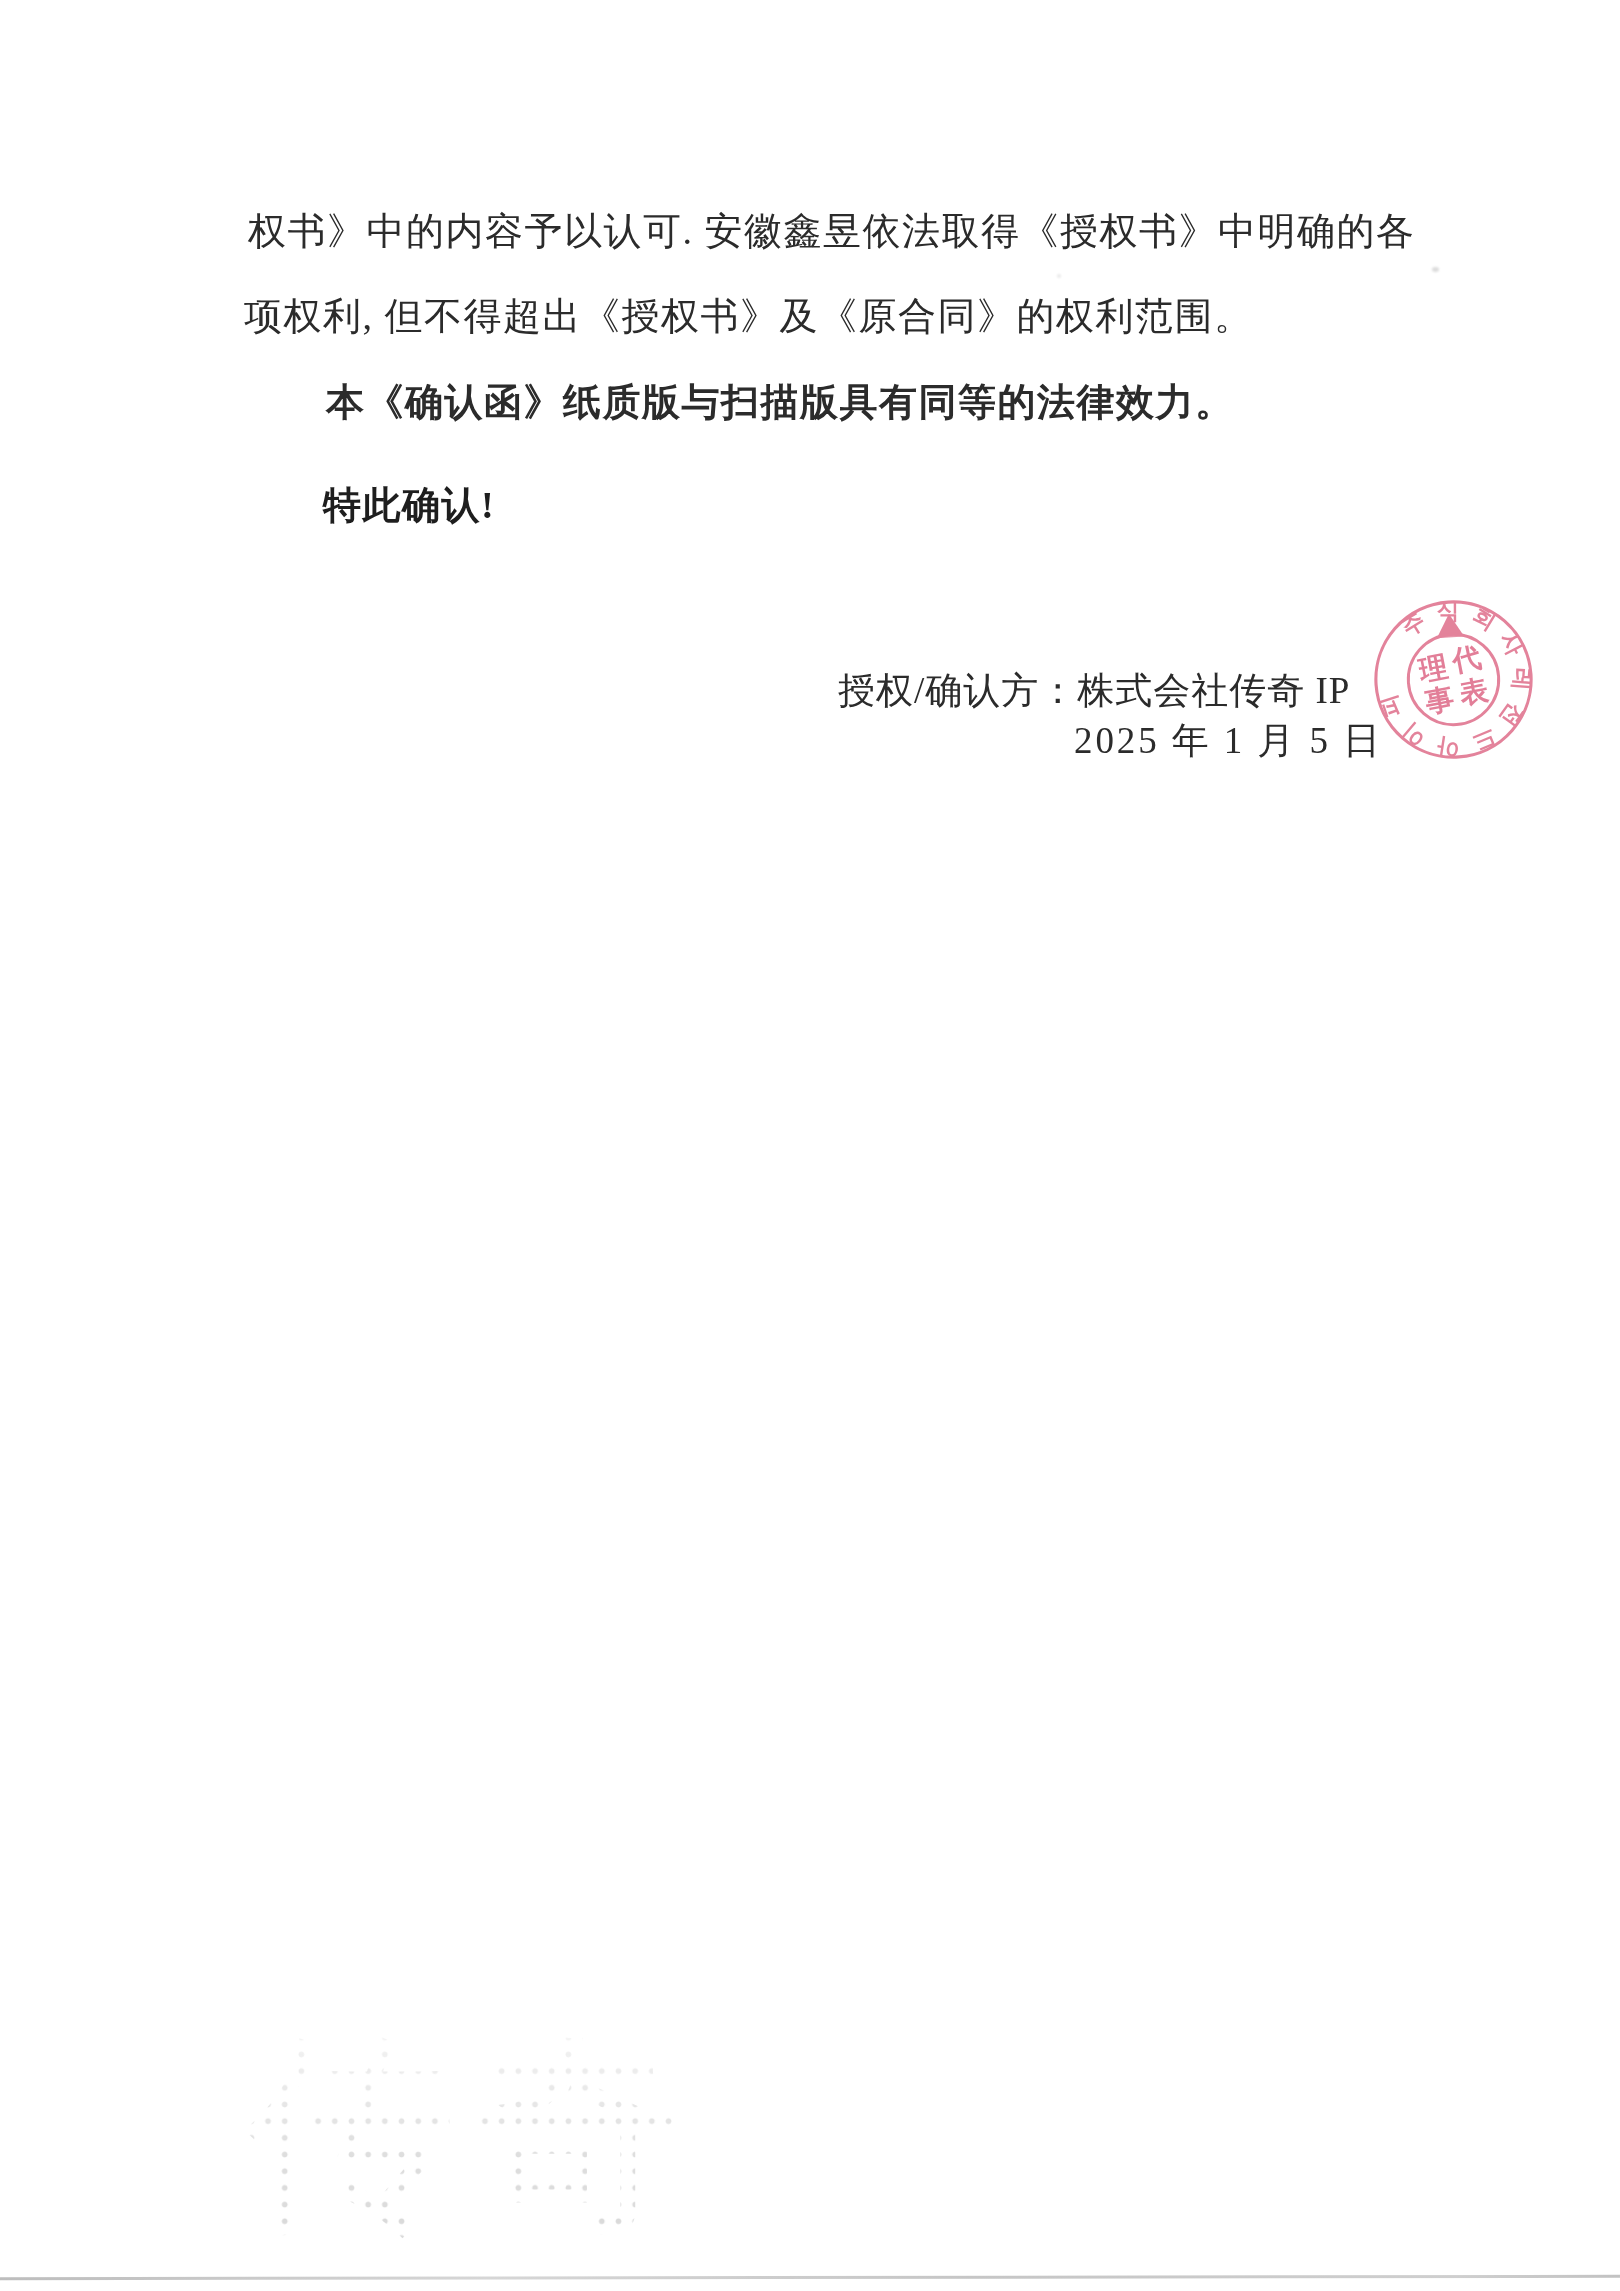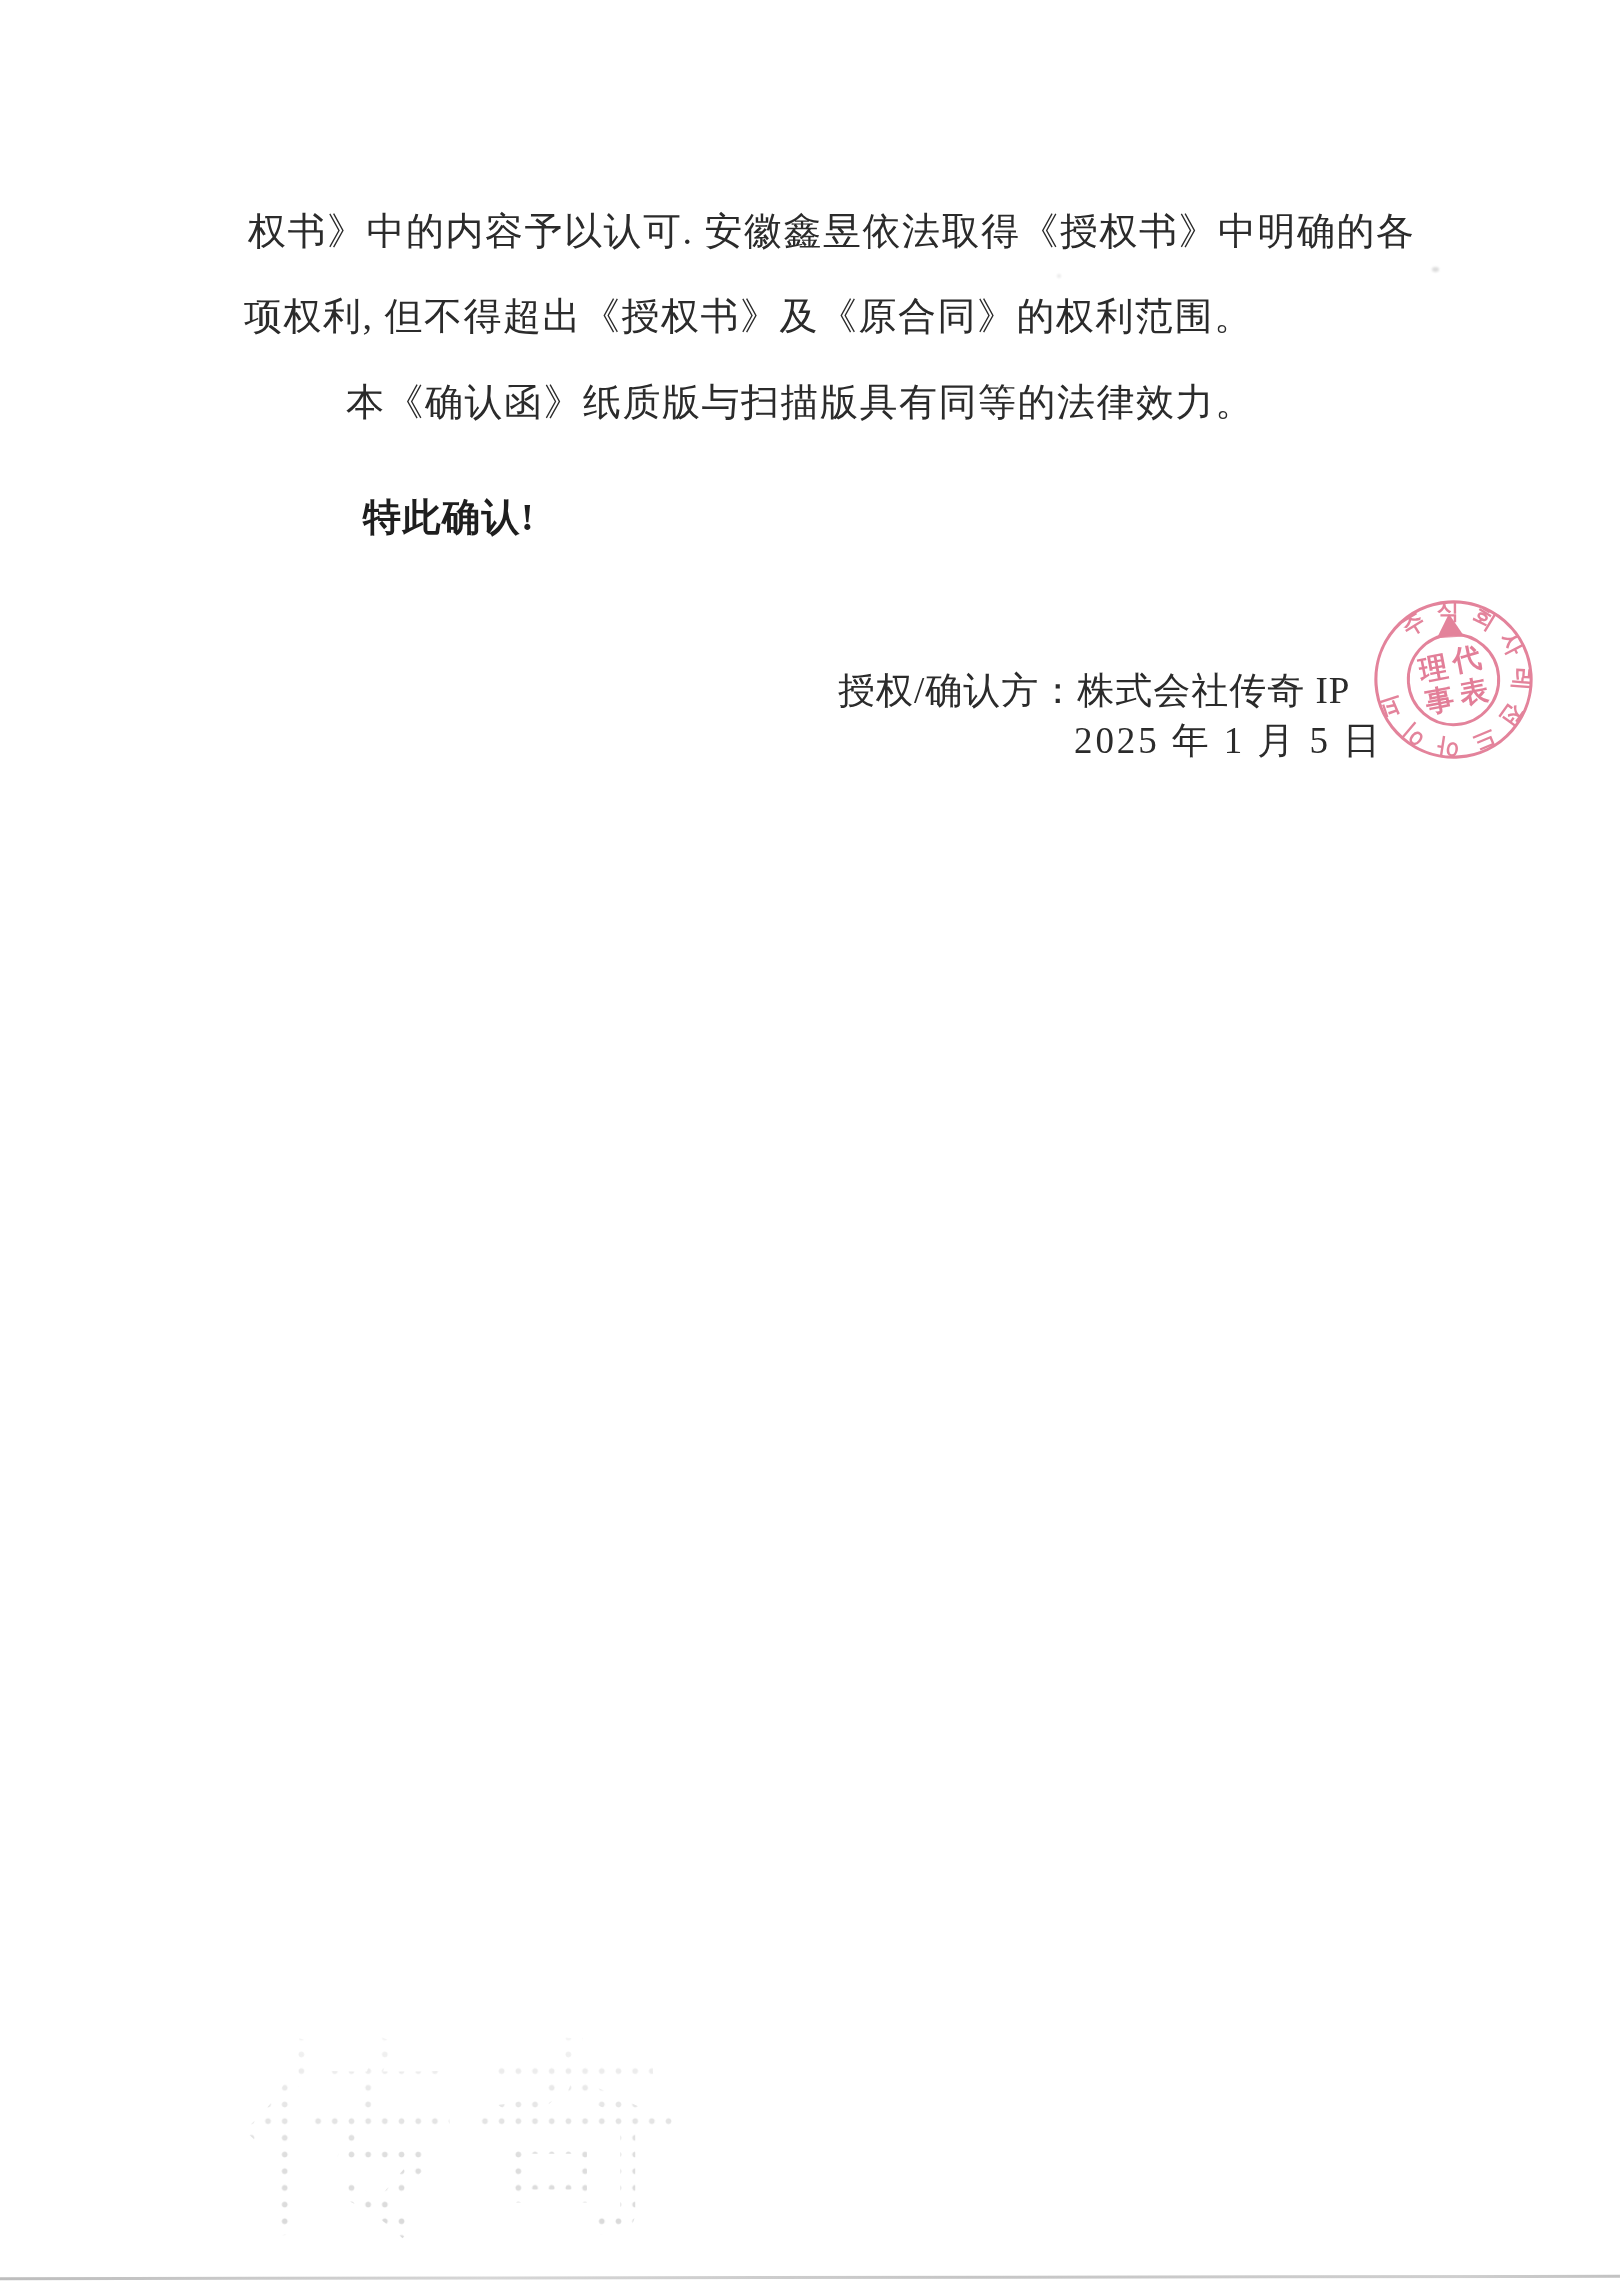--- a/index.html
+++ b/index.html
@@ -72,23 +72,23 @@
 </style>
 </head>
 <body>
 
 <div class="page">
 
   <div class="bodyline" style="left:248px; top:206px;">权书》中的内容予以认可. 安徽鑫昱依法取得《授权书》中明确的各</div>
 
   <div class="bodyline" style="left:244px; top:291px;">项权利, 但不得超出《授权书》及《原合同》的权利范围。</div>
 
-  <div class="bodyline" style="left:346px; top:377px;">本《确认函》纸质版与扫描版具有同等的法律效力。</div>
+  <div class="bodyline" style="left:326px; top:377px;font-weight:bold;">本《确认函》纸质版与扫描版具有同等的法律效力。</div>
 
-  <div class="bodyline bold" style="left:323px; top:492px;margin-left:40px;">特此确认!</div>
+  <div class="bodyline bold" style="left:323px; top:480px;">特此确认!</div>
 
   <div class="sig" style="left:838px; top:666px;">授权/确认方：株式会社传奇 IP</div>
 
   <div class="sig" style="left:1074px; top:716px; letter-spacing:2.9px;">2025 年 1 月 5 日</div>
 
   <div class="seal-wrap">
     <svg width="167" height="167" viewBox="0 0 170 170">
 
       <circle cx="85" cy="85" r="79" fill="none" stroke="#e0728e" stroke-width="3.2"></circle>
 

